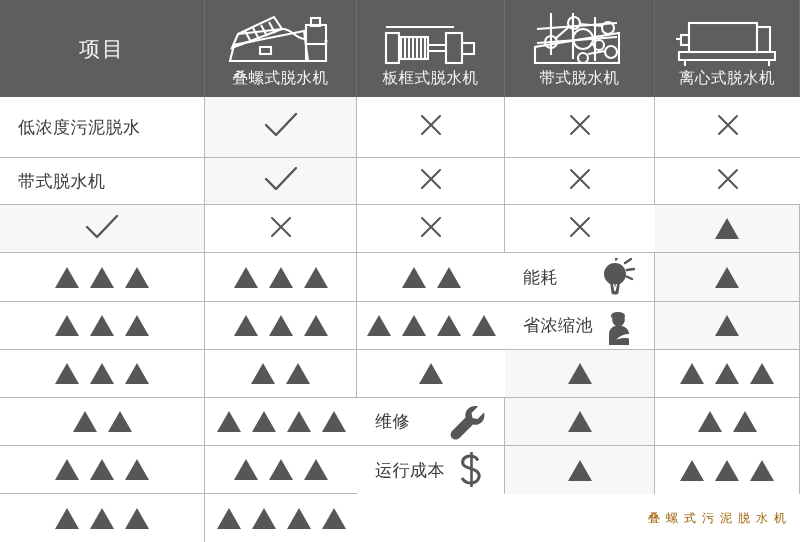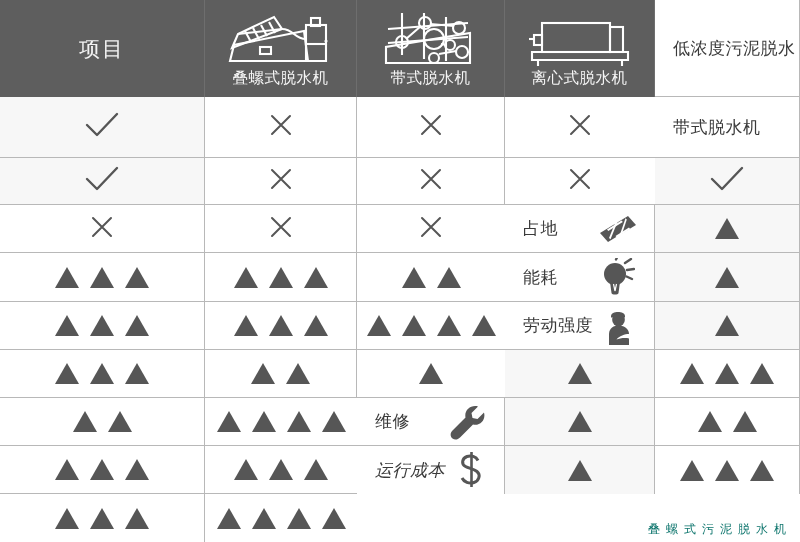--- a/index.html
+++ b/index.html
@@ -54,21 +54,21 @@
     box-sizing:border-box;
     border-right:1px solid #b8b8b8;
     border-bottom:1px solid #b8b8b8;
     display:flex;
     align-items:center;
     justify-content:center;
     background:#ffffff;
     position:relative;
   }
   .cell.lastcol{border-right:none;}
-  .cell.lastrow{border-bottom:none;font-style:italic;}
+  .cell.lastrow{border-bottom:none;}
 
   
   .lbl{
     justify-content:flex-start;
     padding:0 14px 0 18px;
     gap:6px;
   }
   .lbl-text{
     font-size:17px;
     color:#3a3a3a;
@@ -100,23 +100,23 @@
     width:0;height:0;
     border-left:12px solid transparent;
     border-right:12px solid transparent;
     border-bottom:21px solid #565656;
   }
 
   
   #watermark{
     position:absolute;
     right:8px;
-    bottom:4px;
+    bottom:15px;
     font-size:12px;
-    color:#0f766e;
+    color:#a16207;
     letter-spacing:6px;
     pointer-events:none;
     user-select:none;
     white-space:nowrap;
   }
 </style>
 </head>
 <body>
 
 <div id="table">
@@ -132,20 +132,34 @@
         <path d="M8 50 L12 34 L82 20 L86 50 Z"></path>
         <rect x="38" y="36" width="11" height="7"></rect>
         <path d="M60 18 C72 18, 72 28, 84 28"></path>
         <rect x="84" y="14" width="20" height="19"></rect>
         <rect x="89" y="7" width="9" height="8"></rect>
         <path d="M84 33 L84 50 L104 50 L104 33"></path>
         <circle cx="104" cy="30" r="1.6" fill="#ffffff" stroke="none"></circle>
       </svg>
       </div>
       <div class="mach-label">叠螺式脱水机</div>
+    </div>
+    <div class="hdr">
+      <div class="mach-icon">
+      <svg width="106" height="54" viewBox="0 0 106 54" fill="none" stroke="#ffffff" stroke-width="2.1">
+        <path d="M8 12 L76 12"></path>
+        <rect x="8" y="18" width="13" height="30"></rect>
+        <rect x="23" y="22" width="27" height="22"></rect>
+        <path d="M27 22 L27 44 M31 22 L31 44 M35 22 L35 44 M39 22 L39 44 M43 22 L43 44 M47 22 L47 44"></path>
+        <path d="M50 30 L68 30 M50 36 L68 36"></path>
+        <rect x="68" y="18" width="16" height="30"></rect>
+        <rect x="84" y="28" width="12" height="11"></rect>
+      </svg>
+      </div>
+      <div class="mach-label">板框式脱水机</div>
     </div>
     <div class="hdr">
       <div class="mach-icon">
       <svg width="94" height="58" viewBox="0 0 94 58" fill="none" stroke="#ffffff" stroke-width="2.1">
         <path d="M18 2 L18 44 M40 2 L40 48 M62 6 L62 50"></path>
         <path d="M4 18 L84 12 M4 32 L84 26"></path>
         <path d="M2 36 L2 52 L86 52 L86 22 L2 36 Z"></path>
         <circle cx="18" cy="31" r="6"></circle>
         <circle cx="41" cy="12" r="6"></circle>
         <circle cx="75" cy="17" r="6"></circle>
@@ -230,32 +244,20 @@
     <div class="cell">
       <span class="cross"><svg width="24" height="24" viewBox="0 0 24 24" fill="none" stroke="#565656" stroke-width="2" stroke-linecap="round">
             <path d="M3 3 L21 21 M21 3 L3 21"></path>
         </svg></span>
     </div>
     <div class="cell lastcol">
       <span class="cross"><svg width="24" height="24" viewBox="0 0 24 24" fill="none" stroke="#565656" stroke-width="2" stroke-linecap="round">
             <path d="M3 3 L21 21 M21 3 L3 21"></path>
         </svg></span>
     </div>
-    <div class="cell lbl">
-      <span class="lbl-text">占地</span>
-      <span class="lbl-icon">
-      <svg width="40" height="30" viewBox="0 0 40 30" fill="#565656">
-        <path d="M2 19 L30 2 L38 11 L10 28 Z"></path>
-        <path d="M9 15.5 L23.5 6.6 L24.8 8.1 L10.3 17 Z" fill="#ffffff"></path>
-        <path d="M17.5 22 L31 13.5 L32.2 15 L18.7 23.5 Z" fill="#ffffff"></path>
-        <path d="M18.8 5 L20.2 6.2 L12.5 25.2 L11 24 Z" fill="#ffffff"></path>
-        <path d="M27.5 4.2 L28.8 5.4 L22 26 L20.5 24.8 Z" fill="#ffffff"></path>
-      </svg>
-      </span>
-    </div>
     <div class="cell hl">
       <span class="tri-wrap">
         <span class="tri"></span>
       </span>
     </div>
     <div class="cell">
       <span class="tri-wrap">
         <span class="tri"></span>
         <span class="tri"></span>
         <span class="tri"></span>
@@ -307,21 +309,21 @@
     </div>
     <div class="cell lastcol">
       <span class="tri-wrap">
         <span class="tri"></span>
         <span class="tri"></span>
         <span class="tri"></span>
         <span class="tri"></span>
       </span>
     </div>
     <div class="cell lbl">
-      <span class="lbl-text">劳动强度</span>
+      <span class="lbl-text">省浓缩池</span>
       <span class="lbl-icon">
       <svg width="34" height="38" viewBox="0 0 34 38" fill="#565656">
         <path d="M8 9 C8 3.5, 22 3.5, 22 9 L22 10.5 L8 10.5 Z"></path>
         <circle cx="15.5" cy="13" r="6.3"></circle>
         <path d="M6 38 L6 27 C6 21, 11 18.5, 15.5 18.5 C20 18.5, 26 21, 26 27 L26 38 Z"></path>
         <path d="M26 27 C22 27, 16 29, 13.5 32.5 C16 31.5, 22 30.5, 26 31.5 Z" fill="#ffffff"></path>
       </svg>
       </span>
     </div>
     <div class="cell hl">

